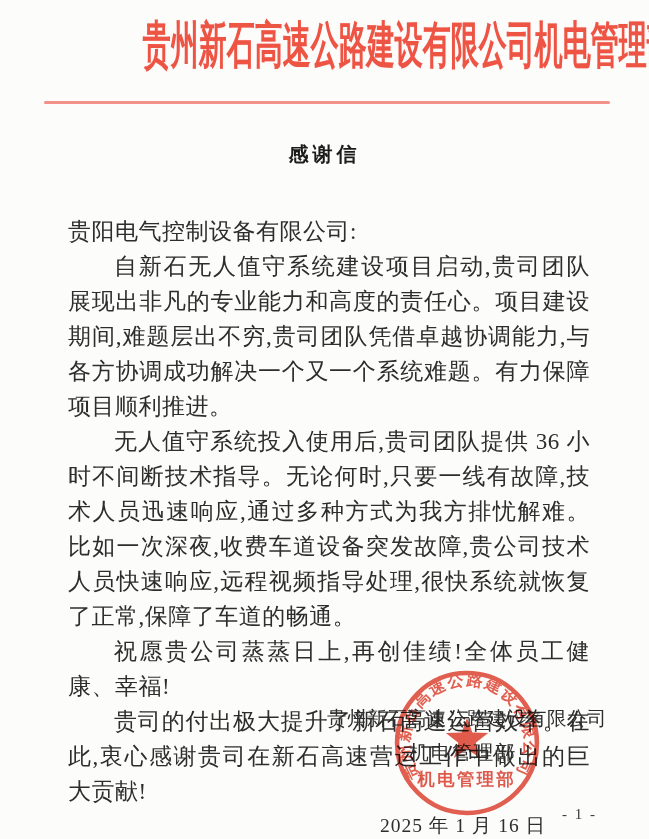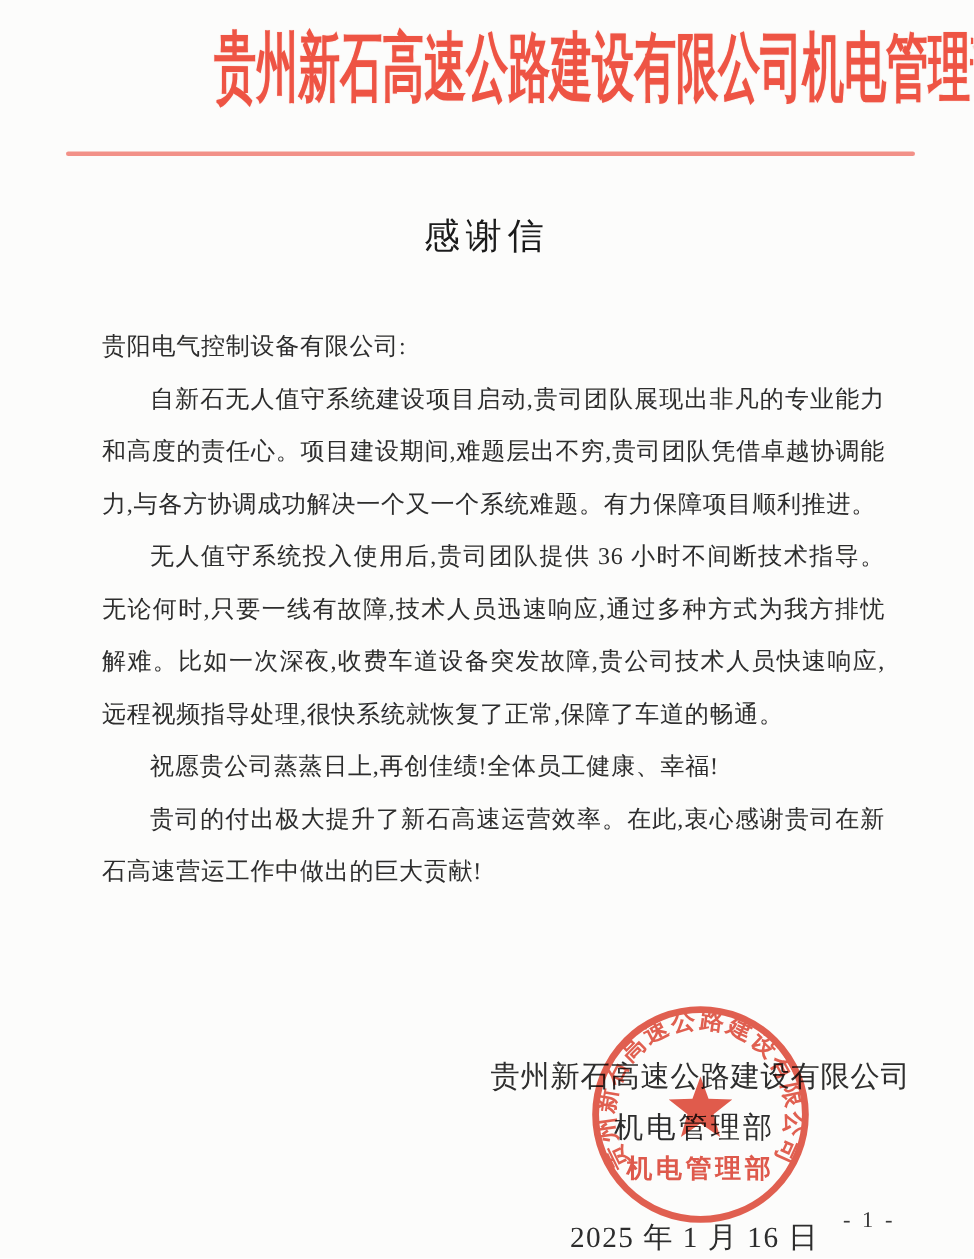--- a/index.html
+++ b/index.html
@@ -43,33 +43,33 @@
   }
 
   
   .letter-title {
     position: absolute;
     top: 141px;
     left: 0;
     width: 100%;
     margin: 0;
     text-align: center;
-    font-size: 24px;
-    font-weight: normal;
+    font-size: 20px;
+    font-weight: bold;
     letter-spacing: 4px;
     color: #1b1b1b;
   }
 
   
   .letter-body {
     position: absolute;
     left: 68px;
     top: 214px;
     width: 522px;
-    font-size: 16px;
+    font-size: 23px;
     line-height: 35px;
     letter-spacing: 0.5px;
     color: #2d2d2d;
     text-align: justify;
   }
   .letter-body p { margin: 0; }
   .letter-body .para { text-indent: 2em; }
 
   
   .signature {

